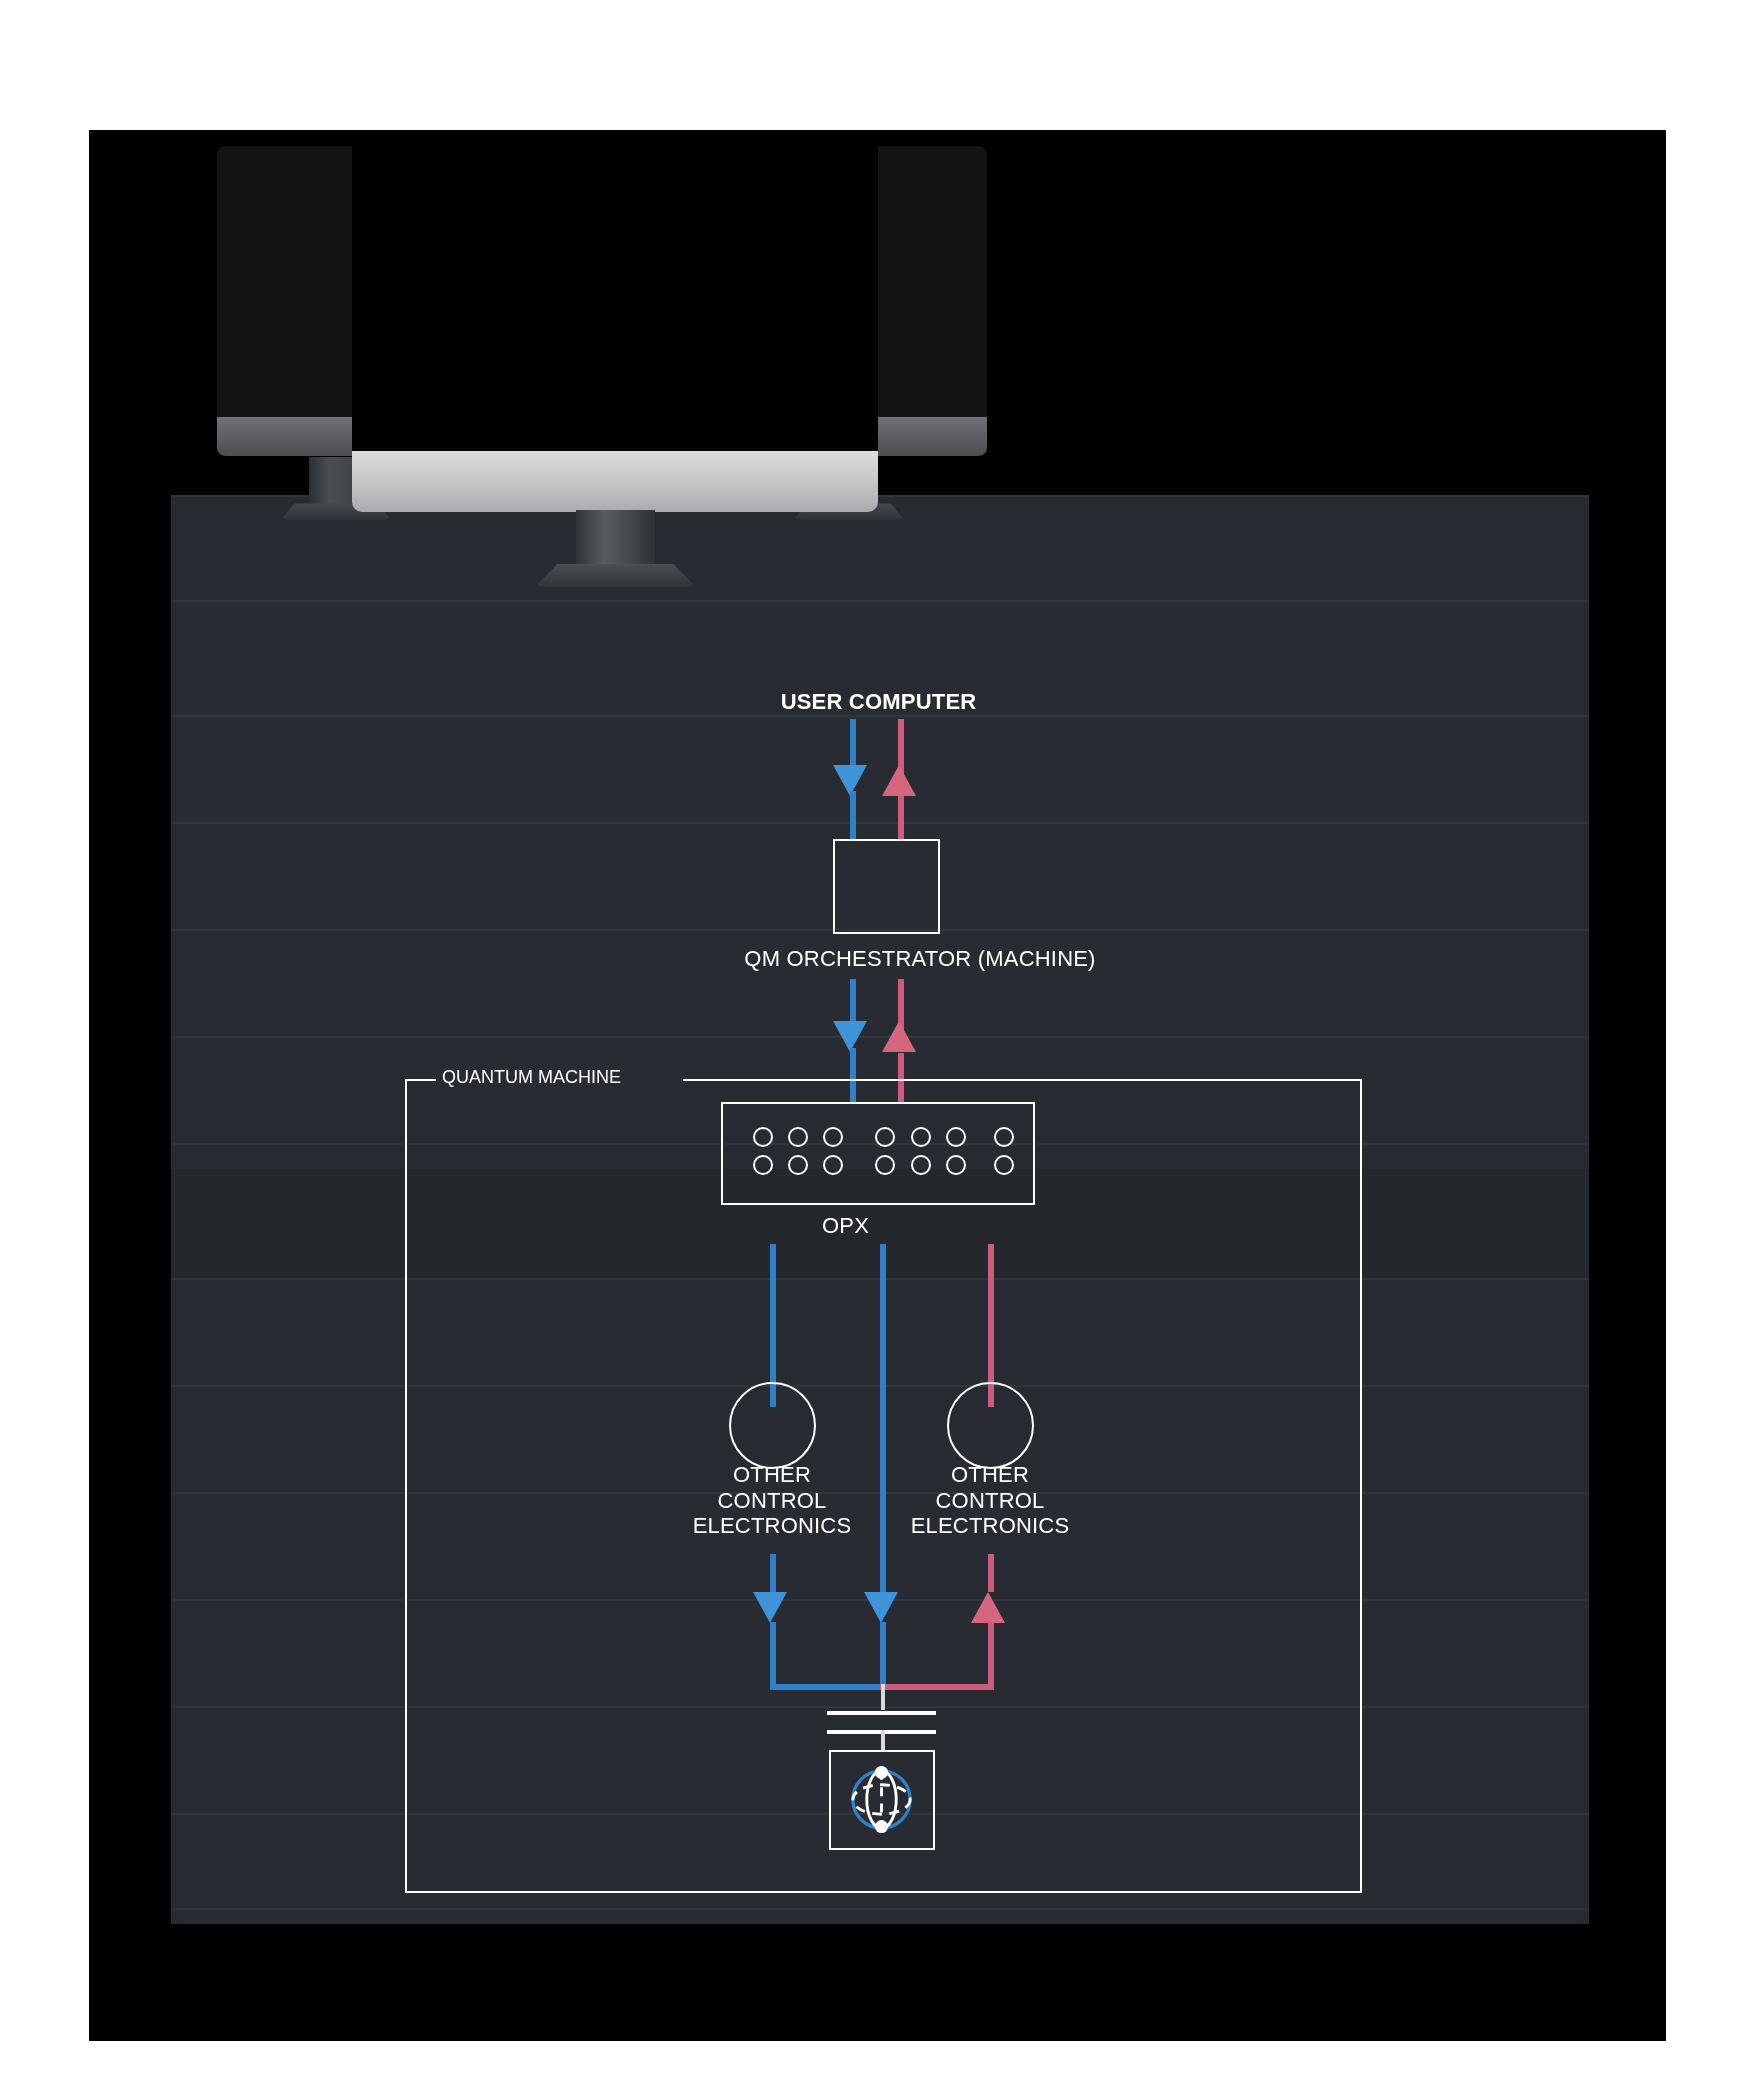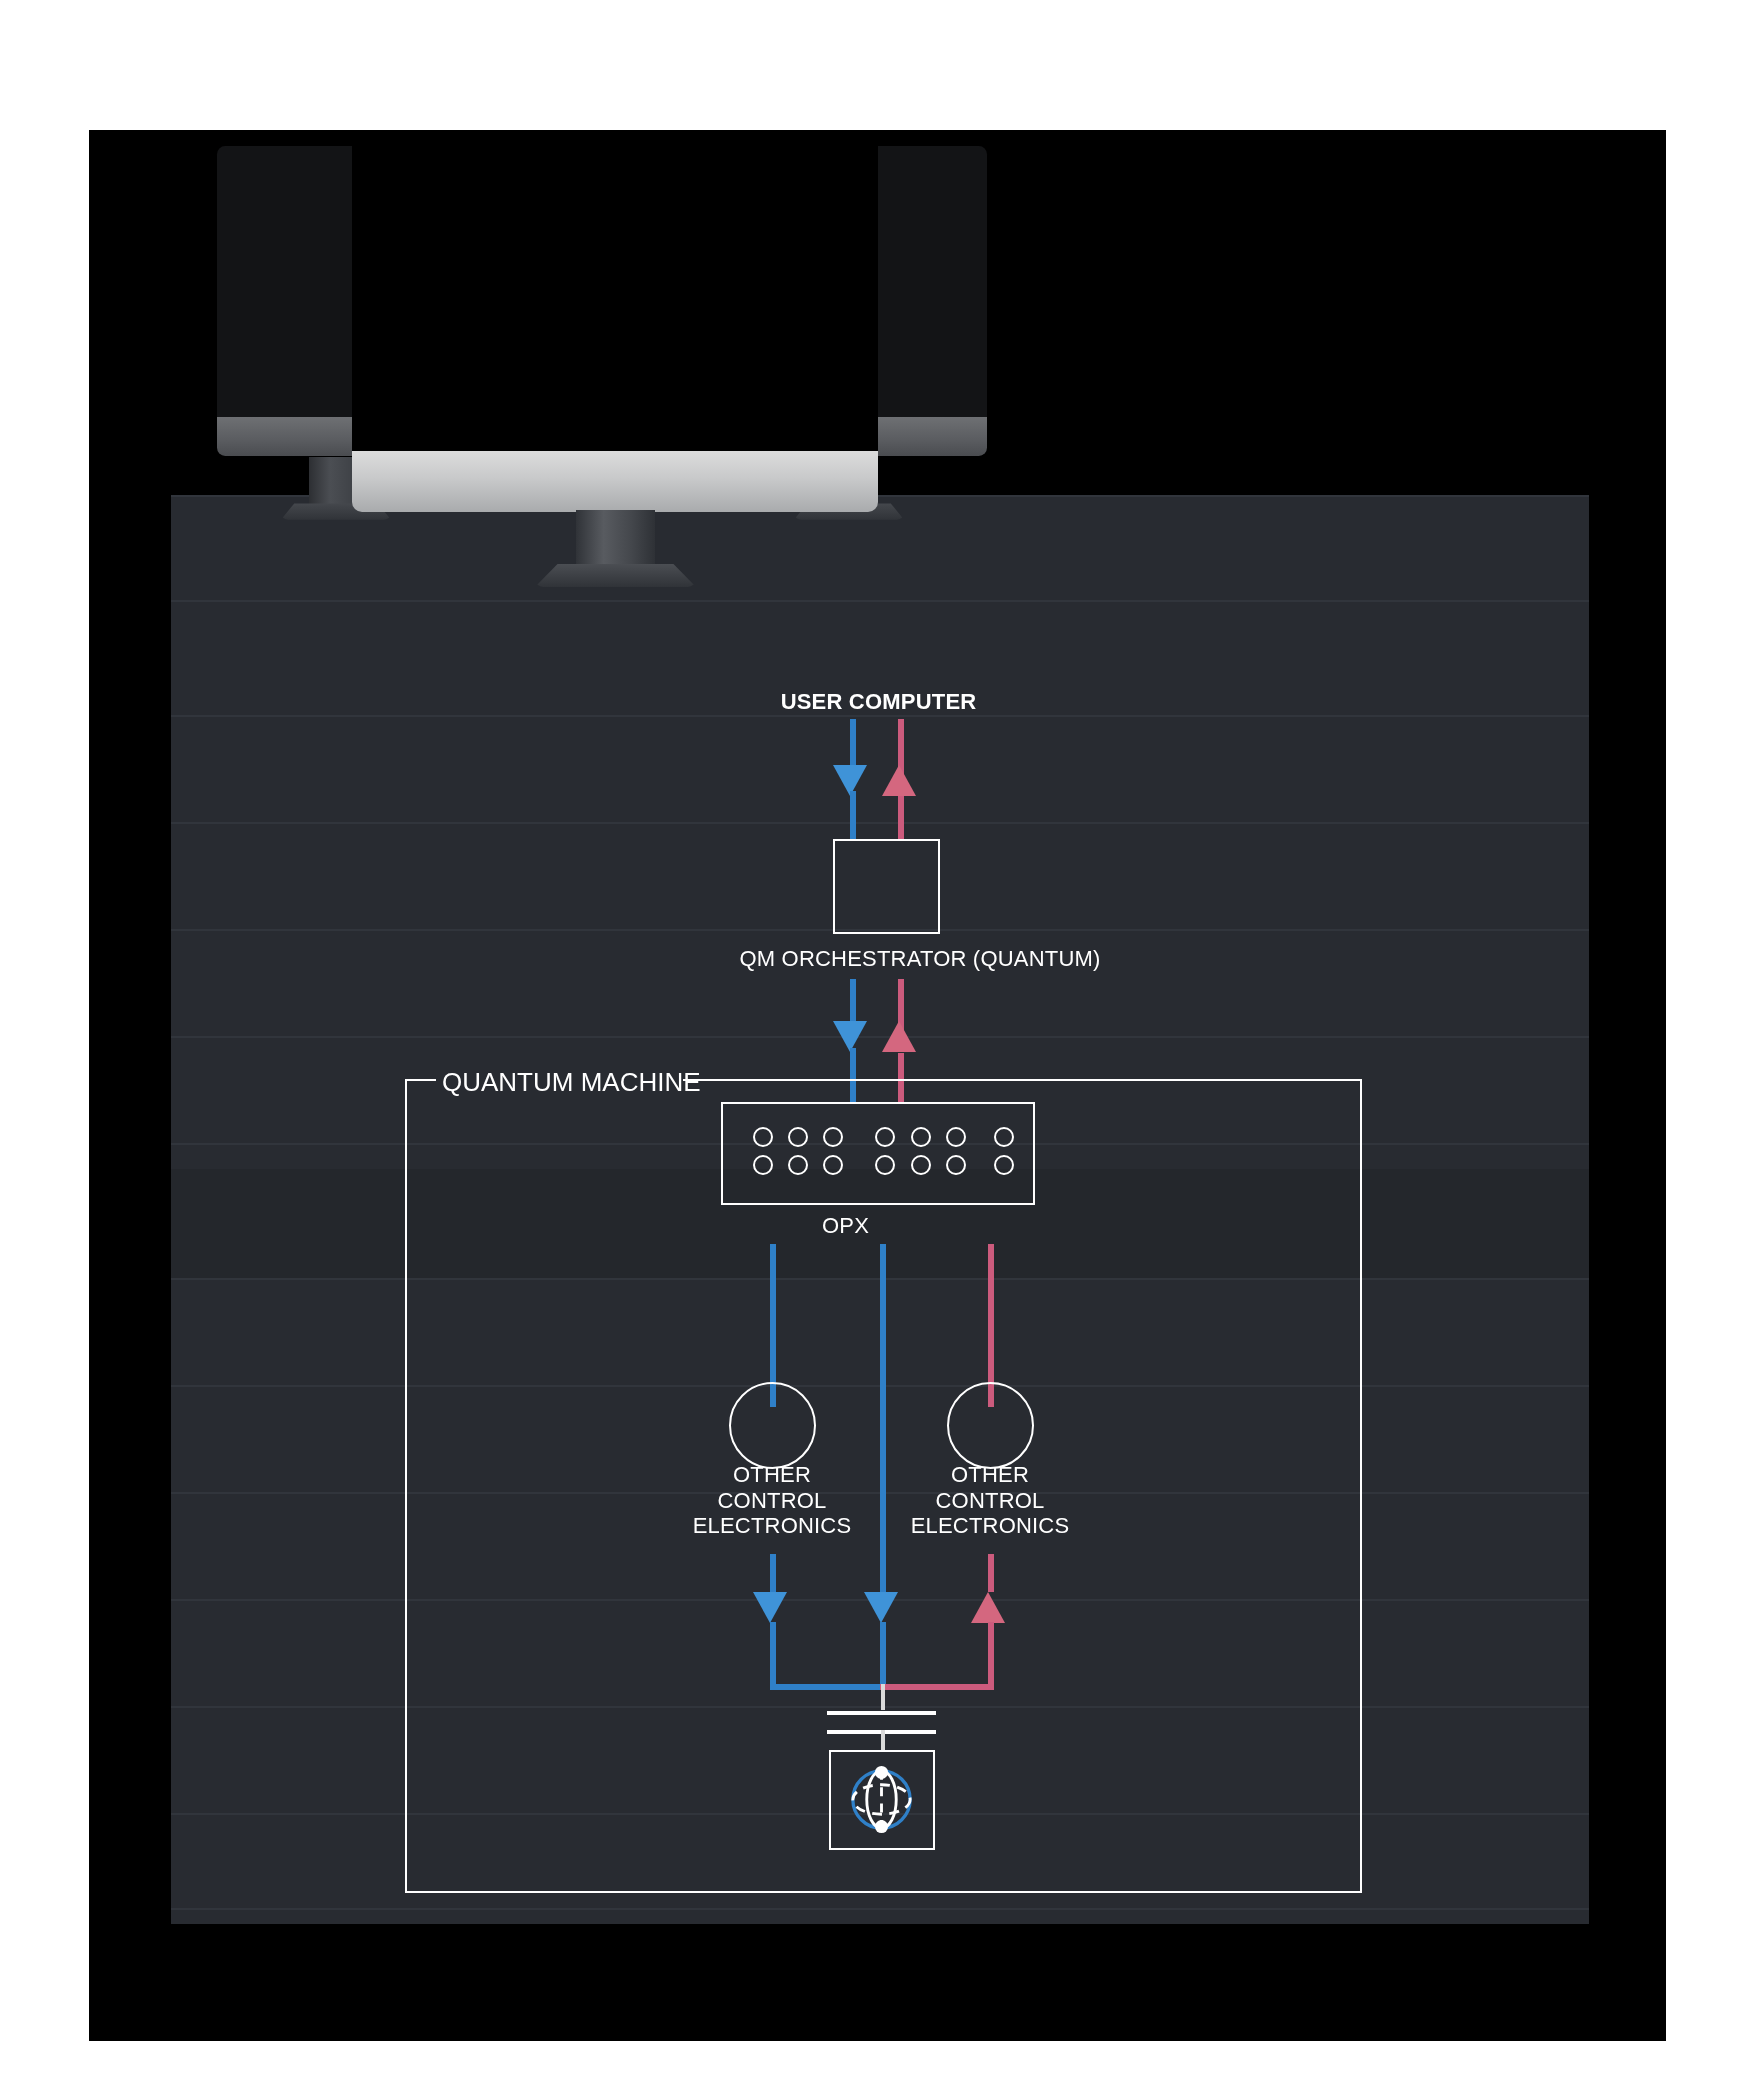--- a/index.html
+++ b/index.html
@@ -223,21 +223,21 @@
     top: 1069px;
     width: 247px;
     height: 23px;
     background: #282b31;
   }
   #qm-frame-label {
     position: absolute;
     left: 442px;
     top: 1067px;
     color: #ffffff;
-    font-size: 26px;
+    font-size: 18px;
     white-space: nowrap;
   }
 
   
   .chip-line {
     position: absolute;
     height: 4.1px;
     background: #ffffff;
   }
 </style>
@@ -295,21 +295,21 @@
   <div class="vline blue" style="left:850px; top:719px;  height:49px;"></div>
   <div class="arrow down-blue" style="left:833px; top:765px;"></div>
   <div class="vline blue" style="left:850px; top:791px;  height:48px;"></div>
 
   <div class="vline pink" style="left:898px; top:719px;  height:64px;"></div>
   <div class="arrow up-pink" style="left:882px; top:765px;"></div>
   <div class="vline pink" style="left:898px; top:796px;  height:43px;"></div>
 
   <div class="wbox" style="left:833px; top:839px; width:107px; height:95px;"></div>
 
-  <div class="diagram-label" style="left:665px; top:946px; width:510px;">QM ORCHESTRATOR (QUANTUM)</div>
+  <div class="diagram-label" style="left:665px; top:946px; width:510px;">QM ORCHESTRATOR (MACHINE)</div>
 
   <div class="vline blue" style="left:850px; top:979px; height:49px;"></div>
   <div class="arrow down-blue" style="left:833px; top:1021px;"></div>
   <div class="vline blue" style="left:850px; top:1048px; height:56px;"></div>
 
   <div class="vline pink" style="left:898px; top:979px; height:61px;"></div>
   <div class="arrow up-pink" style="left:882px; top:1021px;"></div>
   <div class="vline pink" style="left:898px; top:1053px; height:51px;"></div>
 
   <div id="qm-frame"></div>

